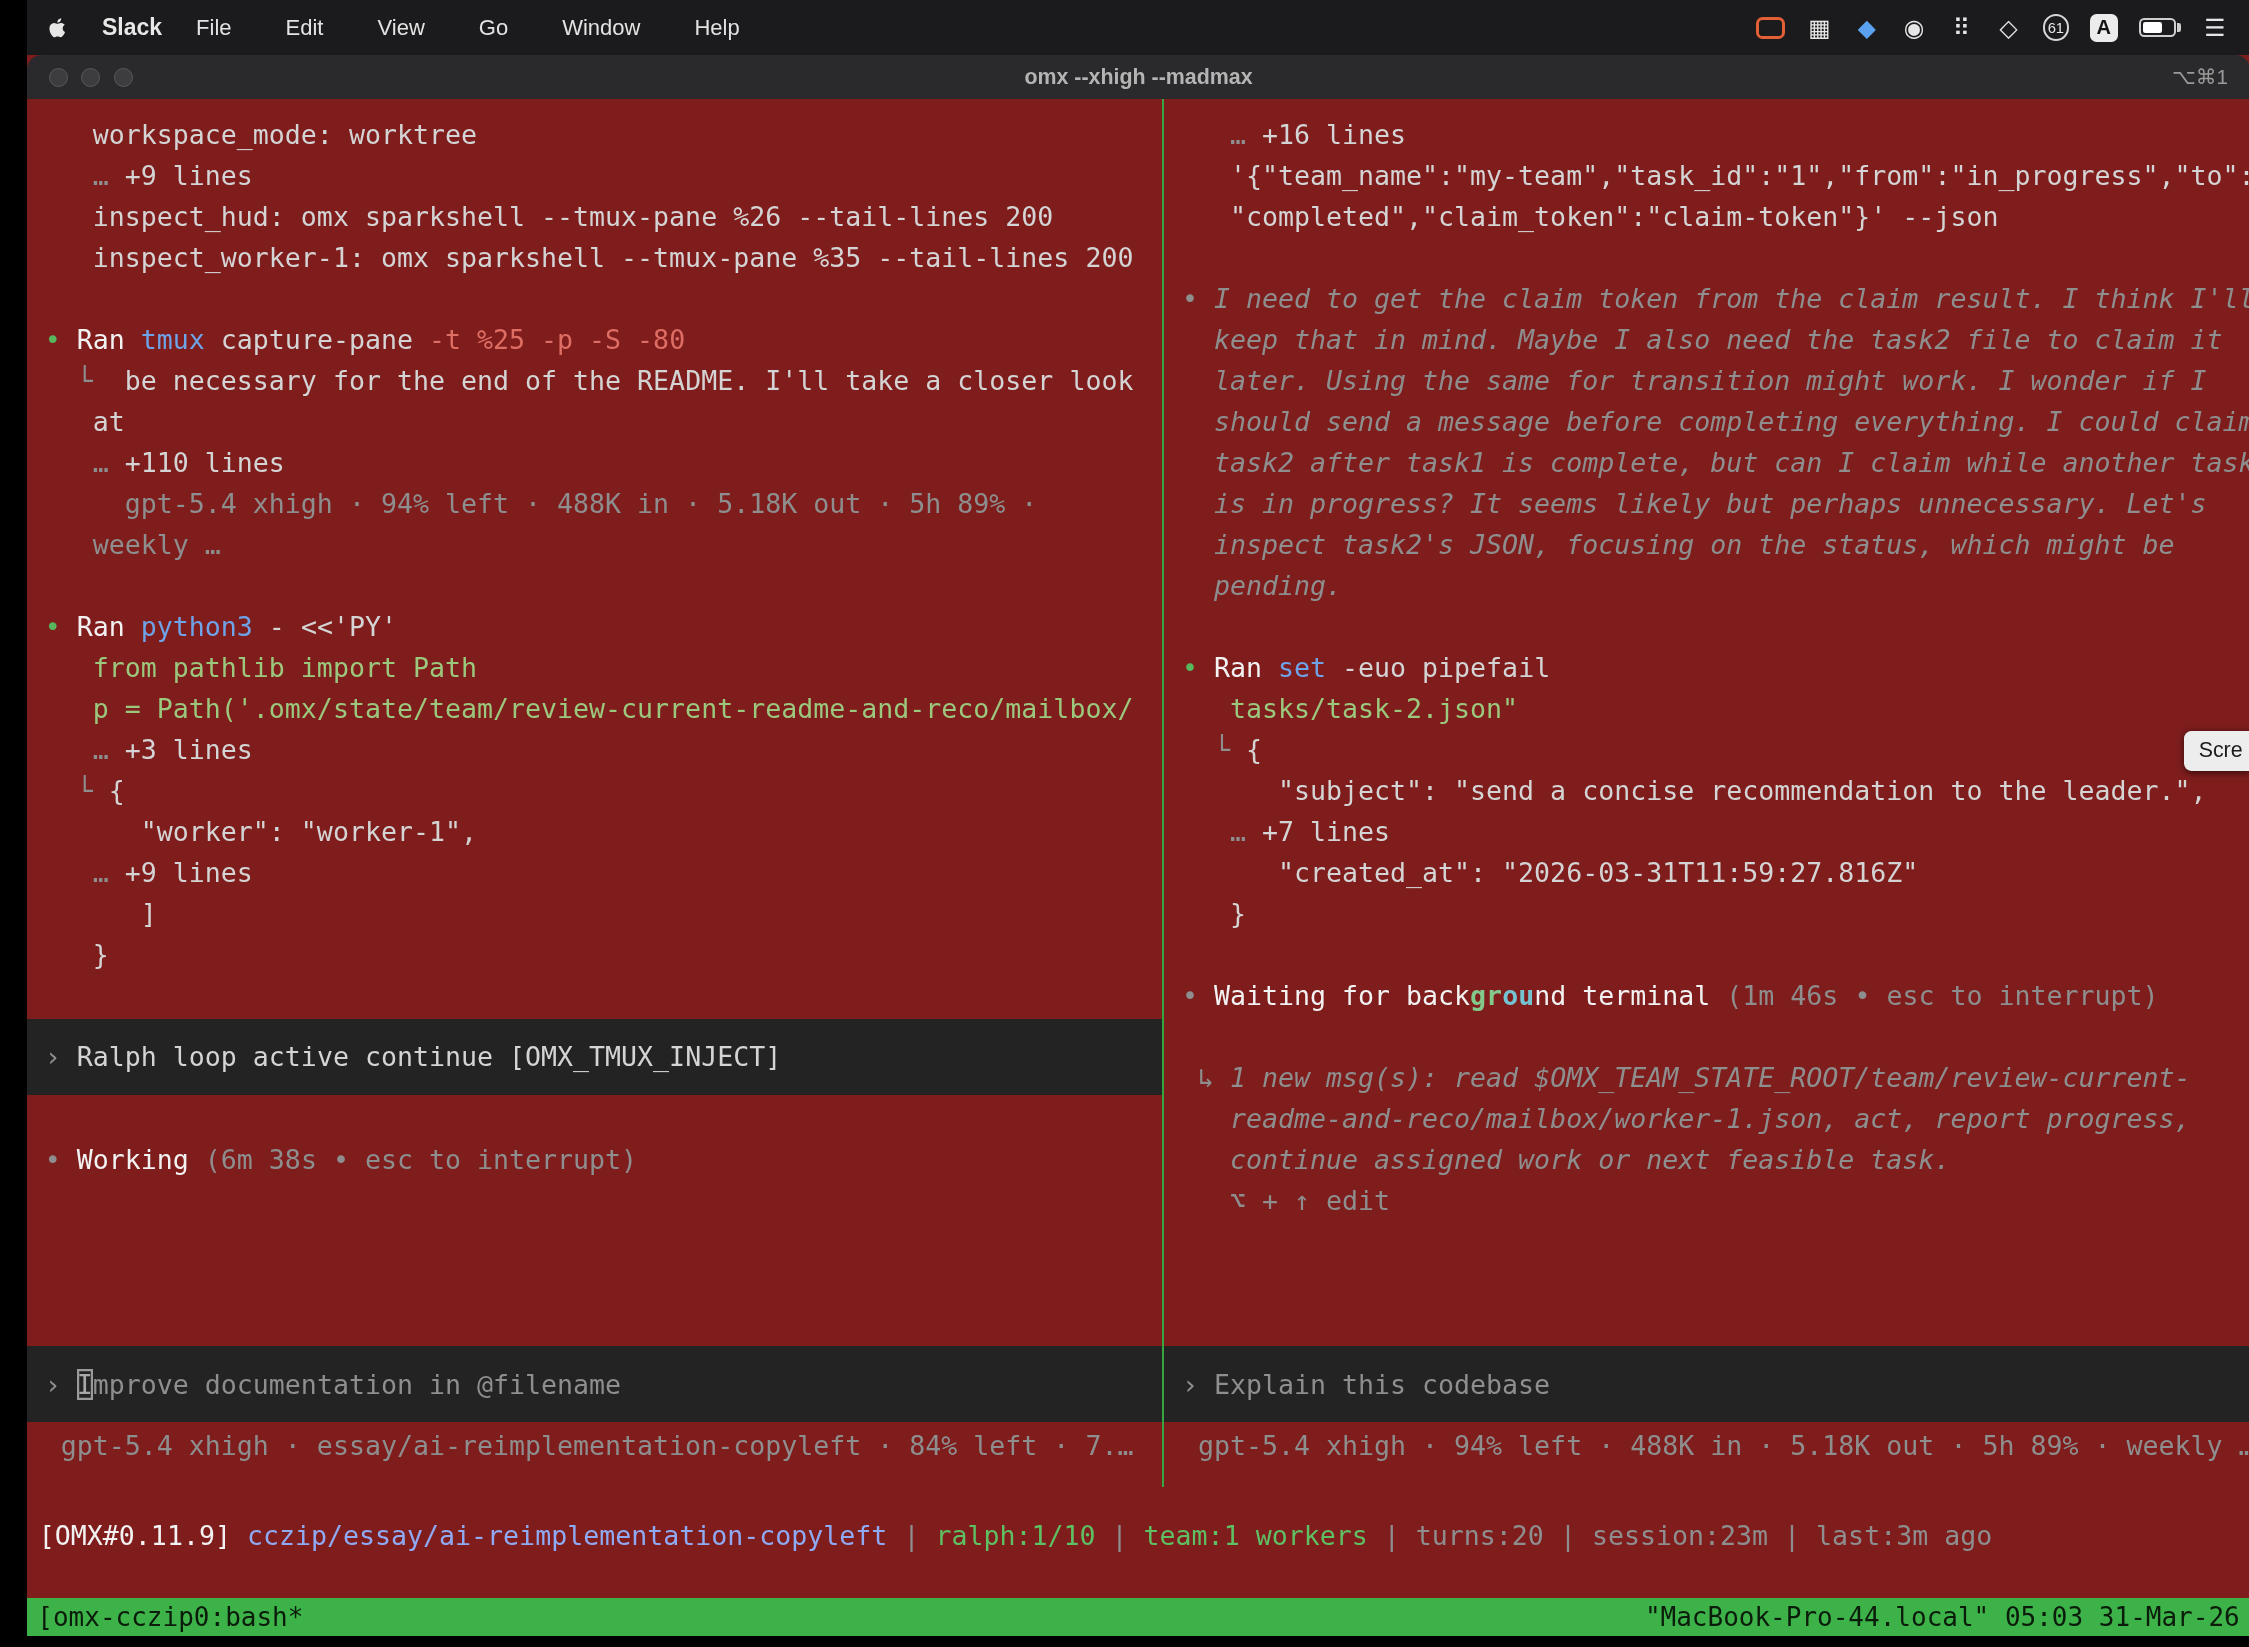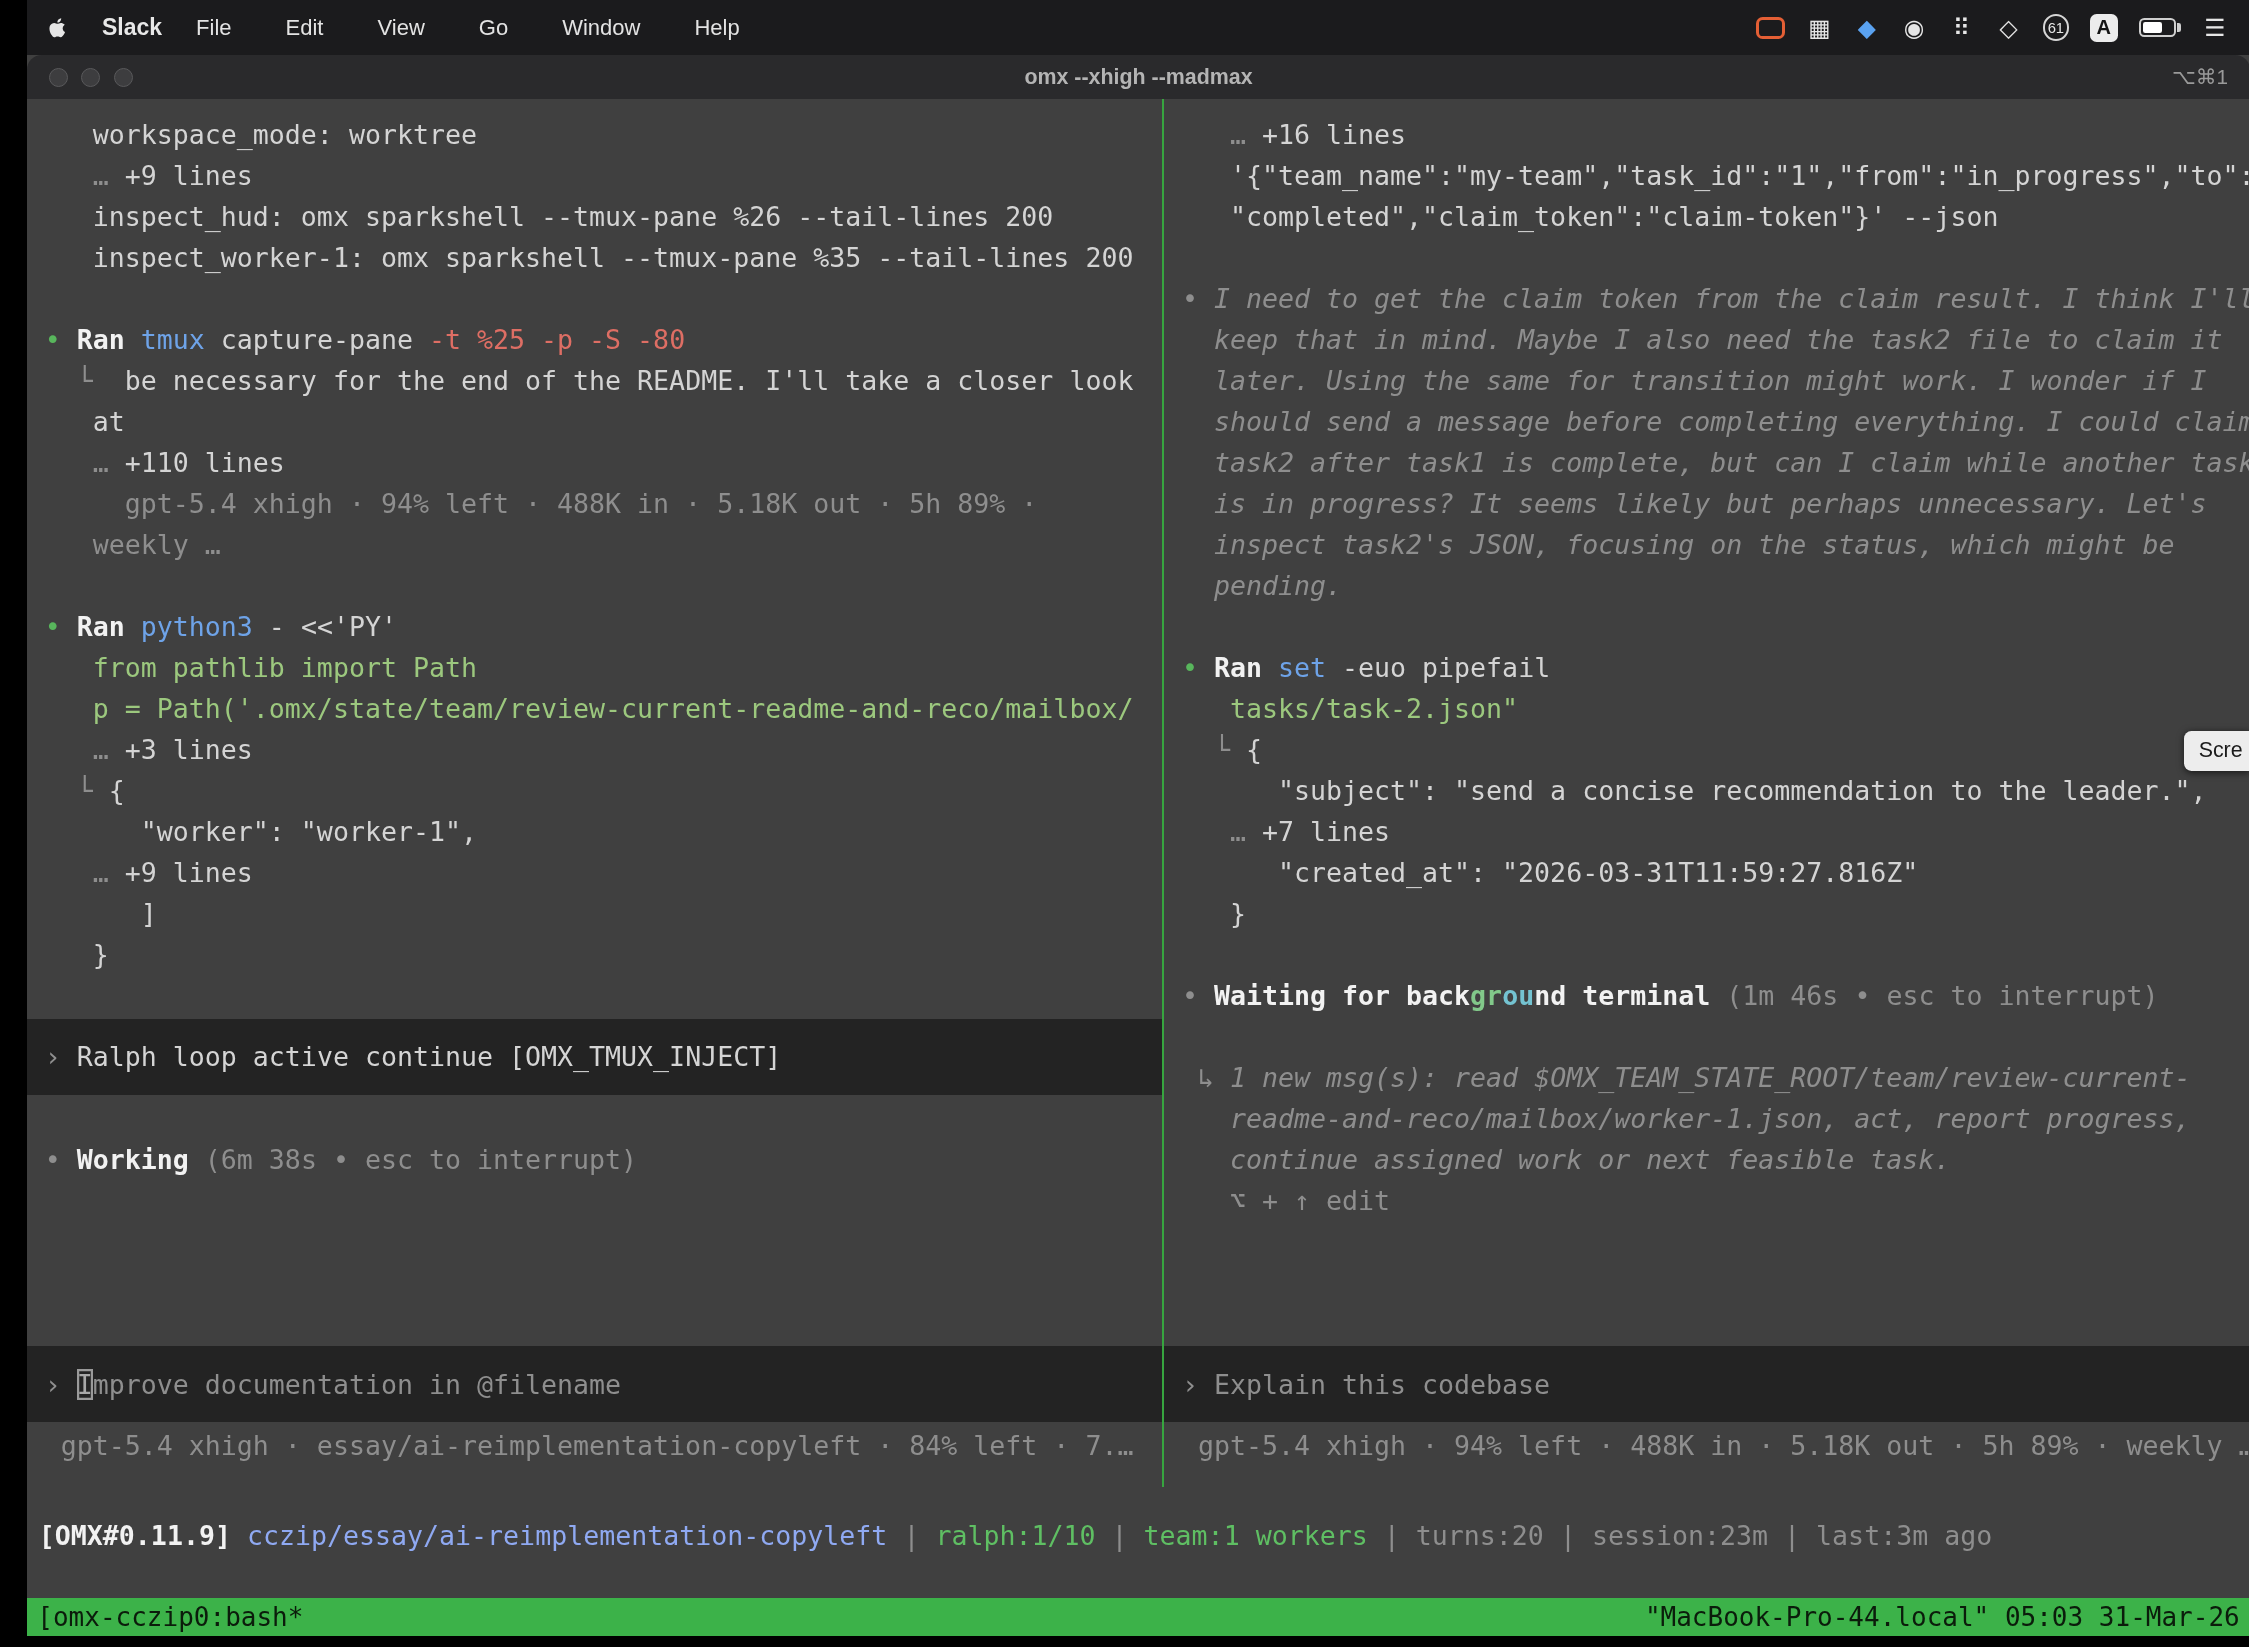--- a/index.html
+++ b/index.html
@@ -21,21 +21,21 @@
   .tray-record { width:29.5px; height:22px; border:3.7px solid #e45f35; border-radius:6.6px; }
   .tray-badge { width:26.6px; height:26.6px; border:2.2px solid #d6d6d6; border-radius:50%; font-size:14.8px; }
   .tray-badge-light { width:28px; height:28px; background:#ececec; color:#141414; border-radius:6.6px;
                       font-size:20px; font-weight:bold; }
   .batt-body { width:37px; height:19px; border:2.2px solid #cfcfcf; border-radius:5.2px; display:inline-flex;
                align-items:stretch; padding:2.2px; }
   .batt-fill { width:68%; background:#ffffff; border-radius:2.2px; }
   .batt-nub { width:3.7px; height:8.9px; background:#cfcfcf; border-radius:0 2.2px 2.2px 0; margin-left:1.5px; }
 
   
-  .window { flex:1; display:flex; flex-direction:column; background:#404040; }
+  .window { flex:1; display:flex; flex-direction:column; background:#7f1d1d; }
   .titlebar { height:44px; background:#2a2a2c; border-radius:14.8px 14.8px 0 0; display:flex; align-items:center;
               position:relative; padding:0 22px; flex:0 0 auto; }
   .lights { display:flex; gap:13.3px; }
   .light { width:19px; height:19px; border-radius:50%; background:#3d3d3f; border:0.7px solid #59595b; }
   .wtitle { position:absolute; left:0; right:0; text-align:center; color:#b4b4b4;
             font-family:"Liberation Sans", sans-serif; font-size:21.4px; font-weight:bold; pointer-events:none; }
   .wshortcut { margin-left:auto; color:#9a9a9a; font-family:"Liberation Sans", sans-serif; font-size:20.7px; }
 
   
   .termbody { height:1388px; display:flex; position:relative; flex:0 0 auto; }
@@ -45,21 +45,21 @@
   .divider { width:2.2px; background:#37a53f; flex:0 0 auto; }
   .pane-flow { padding-top:14.8px; }
   .pane-bottom { position:absolute; left:0; right:0; bottom:20.7px; }
 
   .tline { min-height:41px; line-height:41px; white-space:pre; font-size:26.6px; color:#d4d4d4; padding:0 17.7px; }
   .tline.blank { height:41px; }
   .tline.hl { background:#232323; padding-top:17.7px; padding-bottom:17.7px; margin:3px 0; }
 
   .c-n   { color:#d4d4d4; }
   .c-d   { color:#8e8e8e; }
-  .c-b   { color:#f2f2f2; font-weight:bold; }
+  .c-b   { color:#f2f2f2; font-weight:normal; }
   .c-bl  { color:#6ea3e8; }
   .c-r   { color:#de6e64; }
   .c-g   { color:#9cc87e; }
   .c-gb  { color:#58b65c; }
   .c-i   { color:#8e8e8e; font-style:italic; }
   .c-lav { color:#8fa9f2; }
   .c-grn { color:#5fbf63; }
   .c-bg  { color:#82c98a; font-weight:bold; }
   .c-bc  { color:#74c3d1; font-weight:bold; }
   .c-cur { color:#a8a8a8; box-shadow:inset 0 0 0 2.2px #9a9a9a; }

